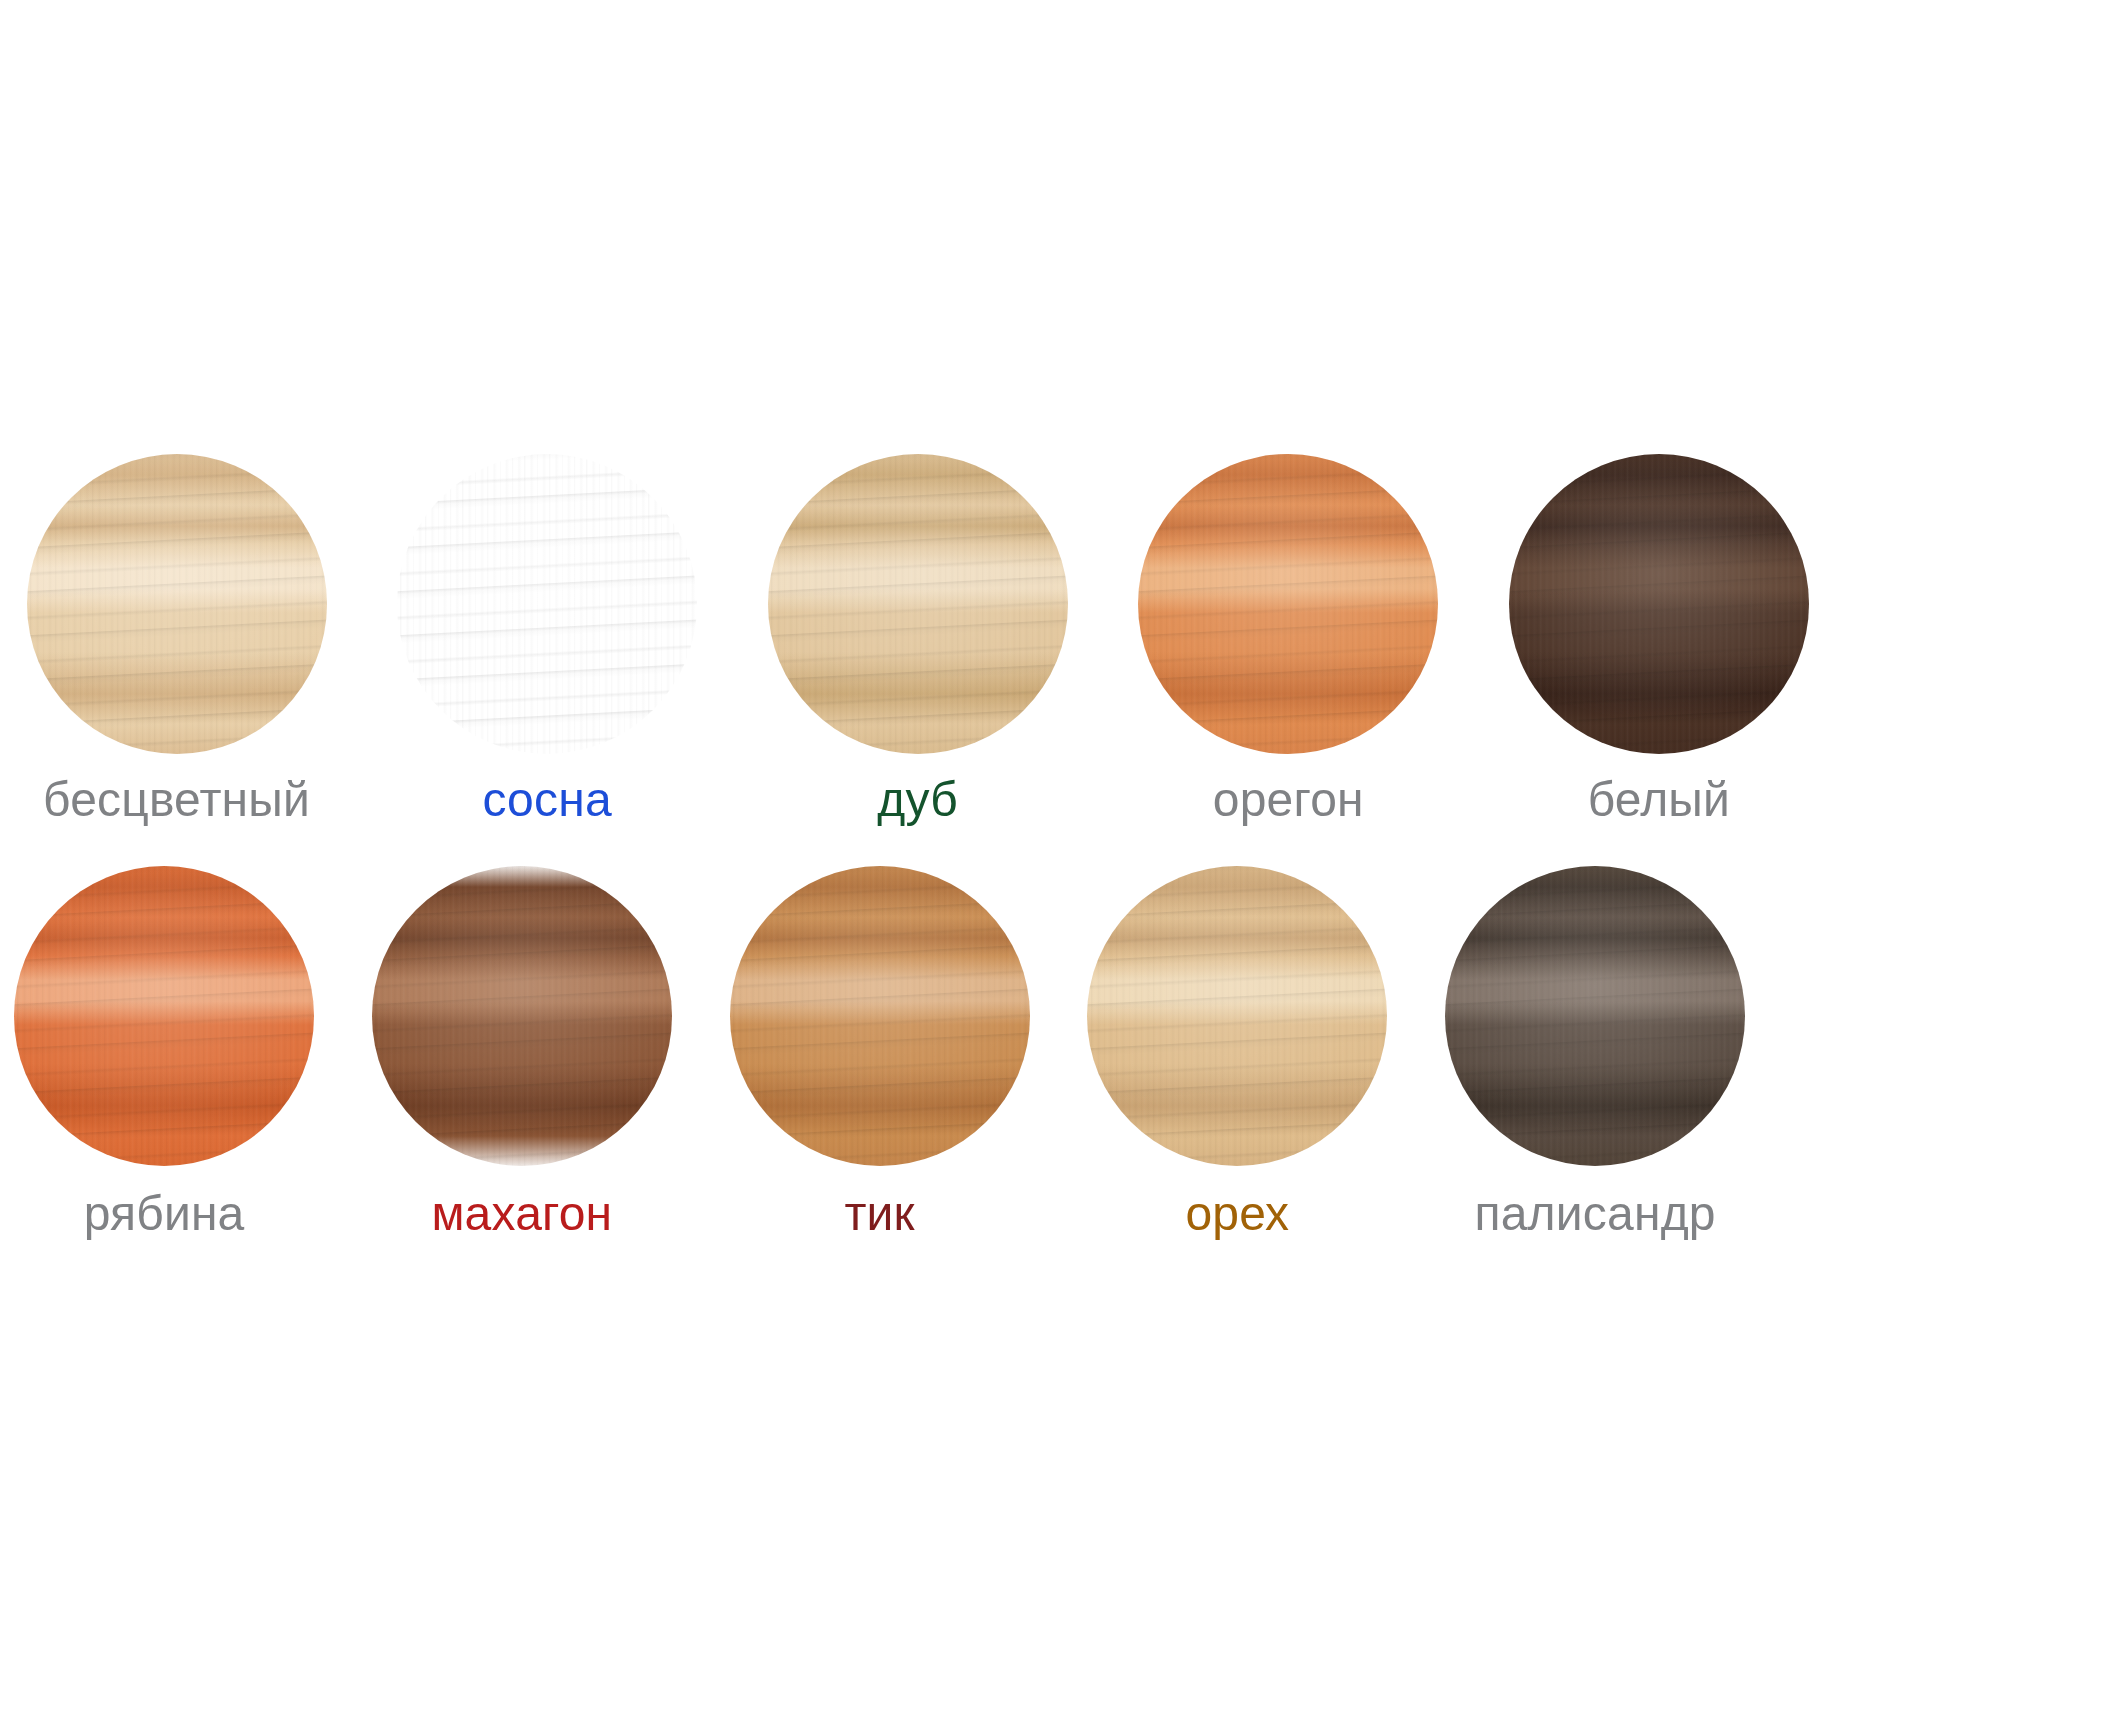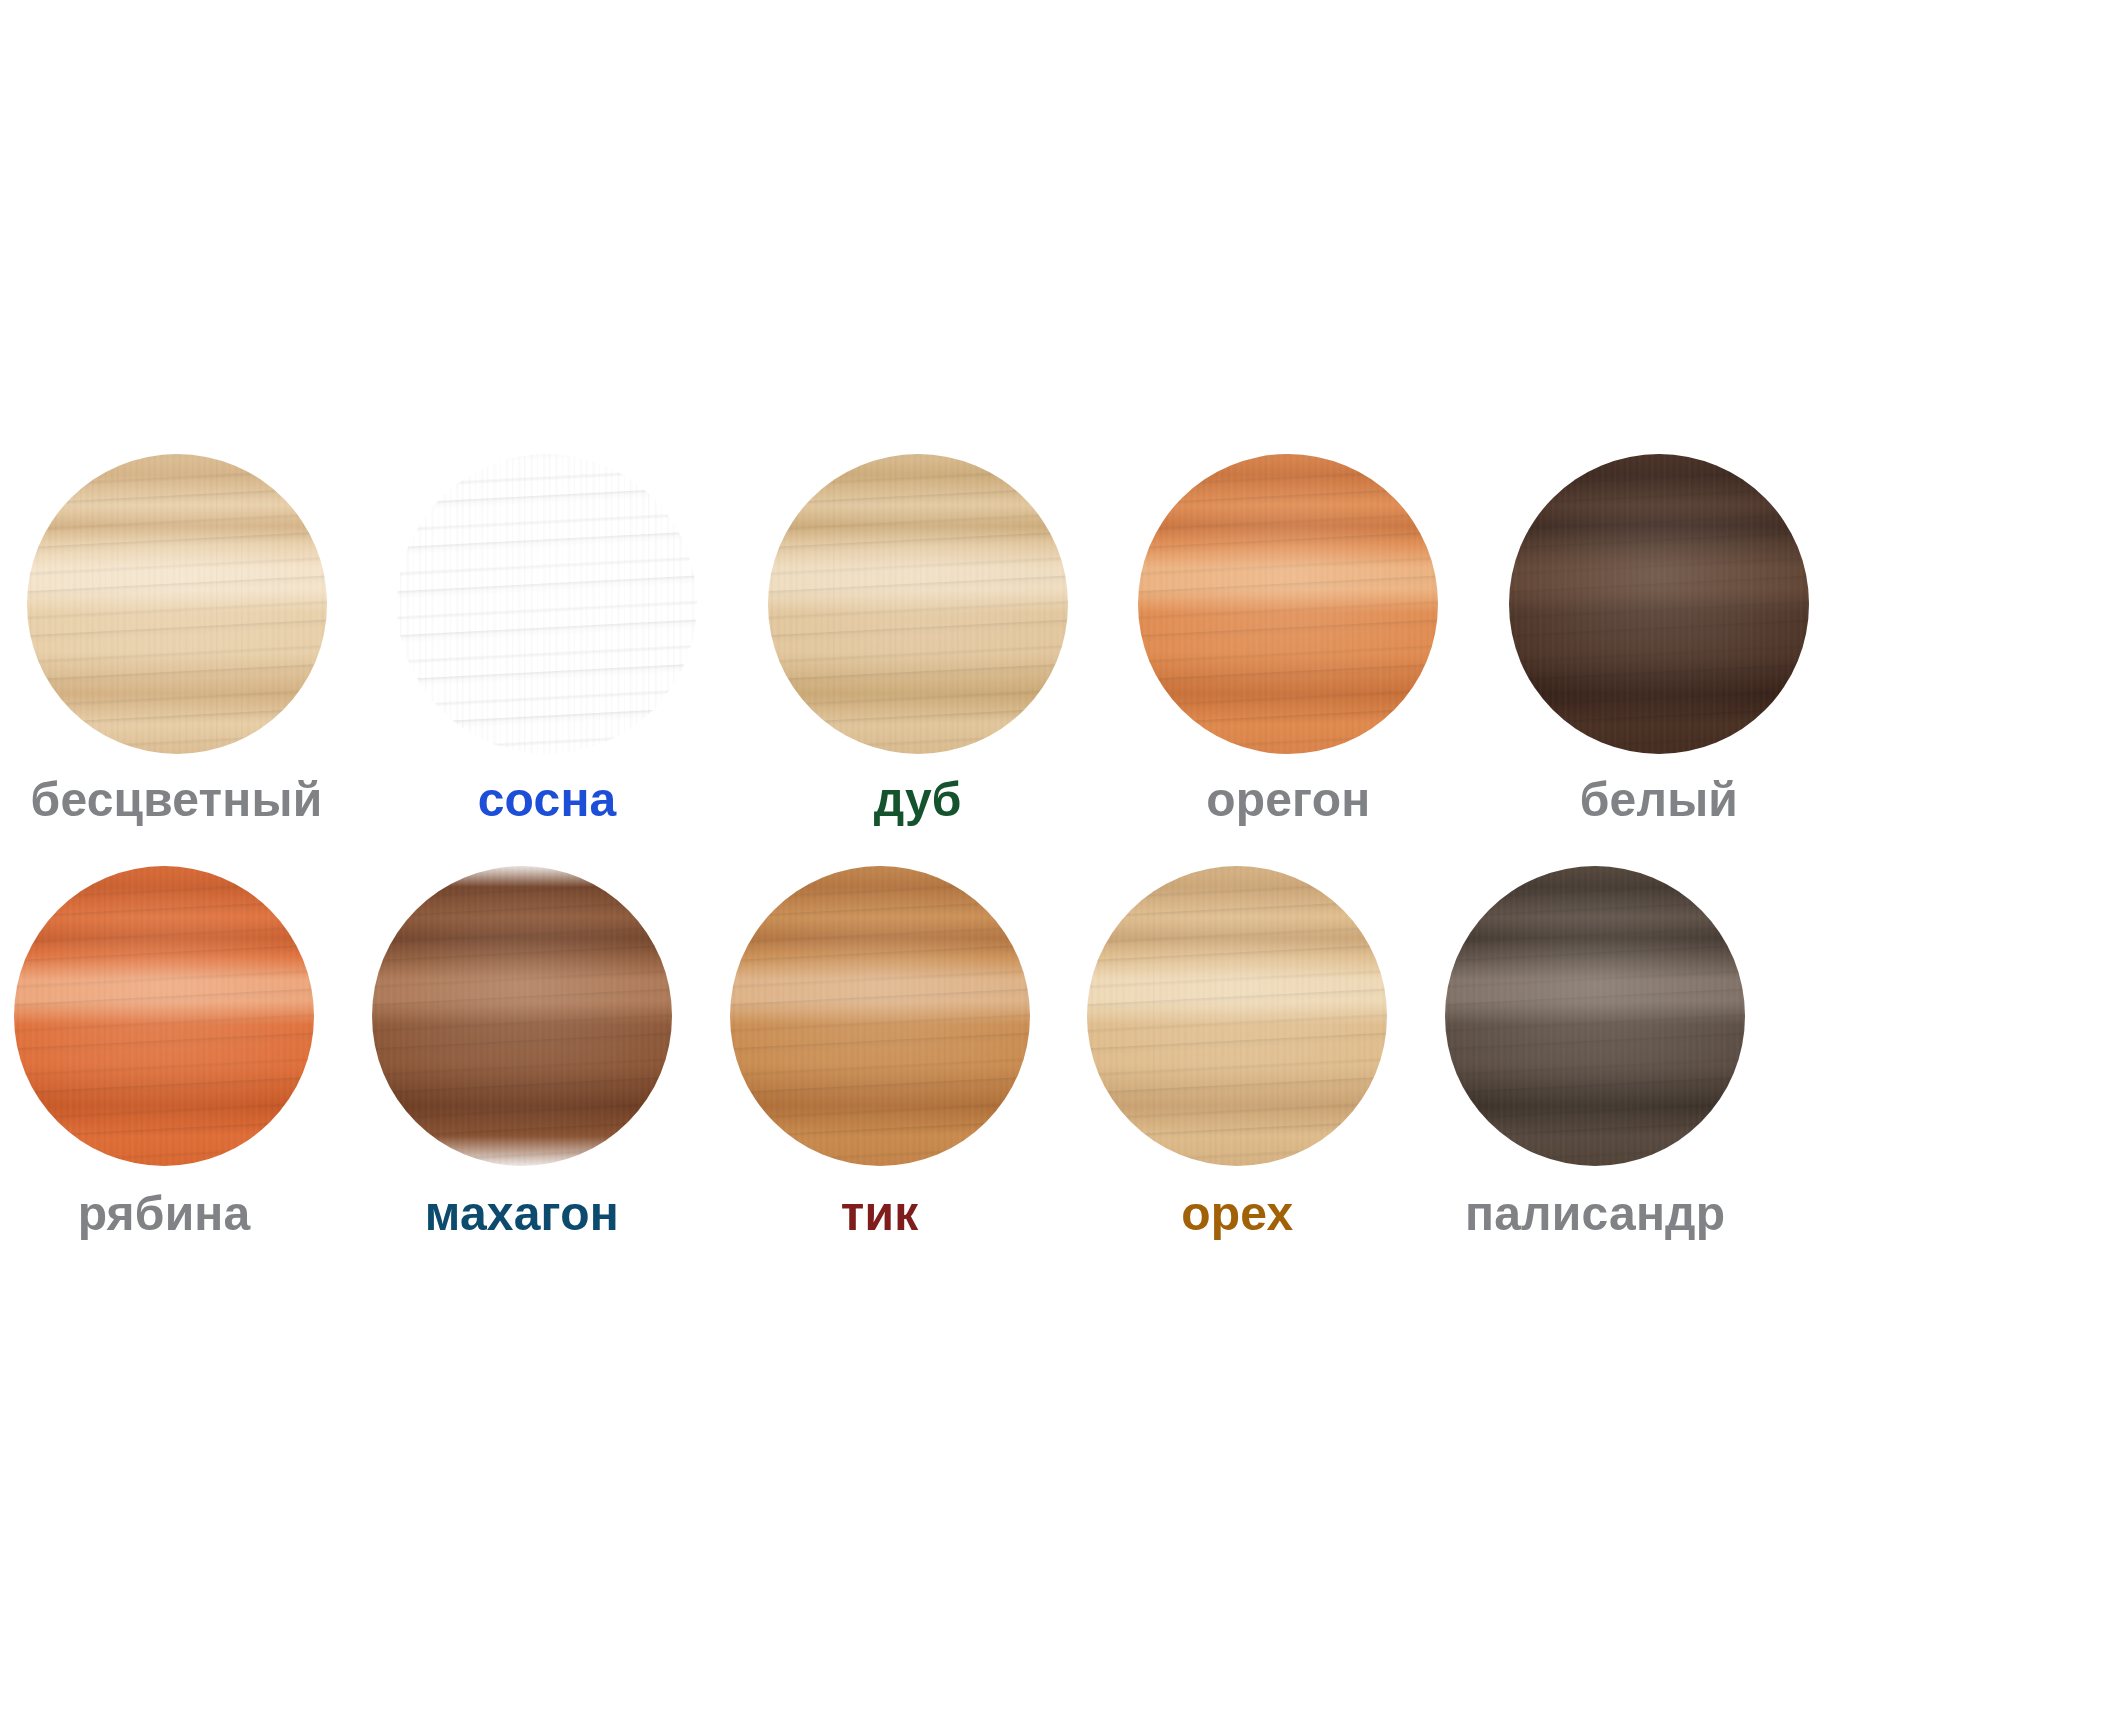--- a/index.html
+++ b/index.html
@@ -108,21 +108,20 @@
 
   
   .swatch-label {
     margin-top: 21px;
     font-size: 48px;
     line-height: 1.05;
     letter-spacing: 0.2px;
     color: #808285;
     text-align: right;
     white-space: nowrap;
-    font-weight: bold;
   }
   .row-2 .swatch-label {
     margin-top: 23px;
   }
 
   .swatch-cell.is-empty .swatch-disc,
   .swatch-cell.is-empty .swatch-label {
     visibility: hidden;
   }
 </style>
@@ -200,21 +199,21 @@
         <div class="swatch-label" style="color: rgb(128, 130, 133);">рябина</div>
       </div>
 
       <div class="swatch-cell">
         <div class="swatch-disc">
           <div class="grain-base" style="background: linear-gradient(rgba(131, 80, 48, 0.13) 0%, rgb(111, 63, 37) 7%, rgb(138, 84, 52) 17%, rgb(111, 63, 37) 24%, rgb(138, 84, 52) 30%, rgb(171, 117, 82) 38%, rgb(171, 117, 82) 45%, rgb(138, 84, 52) 53%, rgb(138, 84, 52) 66%, rgb(111, 63, 37) 80%, rgb(138, 84, 52) 90%, rgba(131, 80, 48, 0.13) 100%);"></div>
           <div class="grain-lines"></div>
           <div class="grain-fibre"></div>
           <div class="grain-sheen" style="background: radial-gradient(120% 90% at 50% 40%, rgba(255, 255, 255, 0.16) 0%, rgba(255, 255, 255, 0) 55%), radial-gradient(130% 120%, rgba(0, 0, 0, 0) 62%, rgba(0, 0, 0, 0.06) 100%);"></div>
         </div>
-        <div class="swatch-label" style="color: #0c4a6e;">махагон</div>
+        <div class="swatch-label" style="color: #b91c1c;">махагон</div>
       </div>
 
       <div class="swatch-cell">
         <div class="swatch-disc">
           <div class="grain-base" style="background: linear-gradient(rgb(195, 132, 74) 0%, rgb(176, 112, 58) 7%, rgb(201, 139, 78) 17%, rgb(176, 112, 58) 24%, rgb(201, 139, 78) 30%, rgb(221, 176, 131) 38%, rgb(221, 176, 131) 45%, rgb(201, 139, 78) 53%, rgb(201, 139, 78) 66%, rgb(176, 112, 58) 80%, rgb(201, 139, 78) 90%, rgb(195, 132, 74) 100%);"></div>
           <div class="grain-lines"></div>
           <div class="grain-fibre"></div>
           <div class="grain-sheen" style="background: radial-gradient(120% 90% at 50% 40%, rgba(255, 255, 255, 0.16) 0%, rgba(255, 255, 255, 0) 55%), radial-gradient(130% 120%, rgba(0, 0, 0, 0) 62%, rgba(0, 0, 0, 0.06) 100%);"></div>
         </div>
         <div class="swatch-label" style="color: #7f1d1d;">тик</div>

